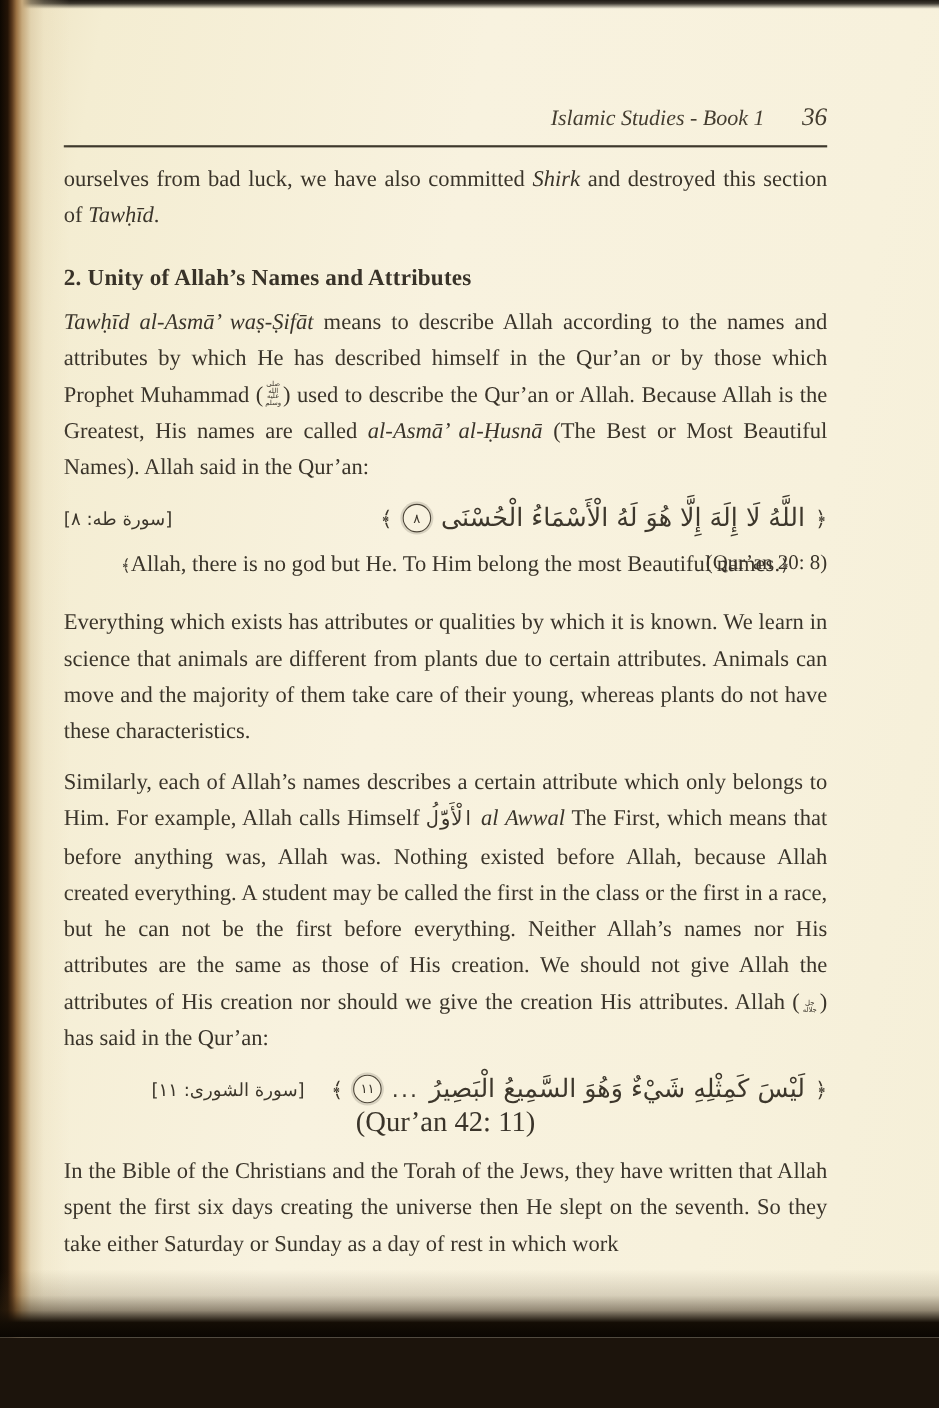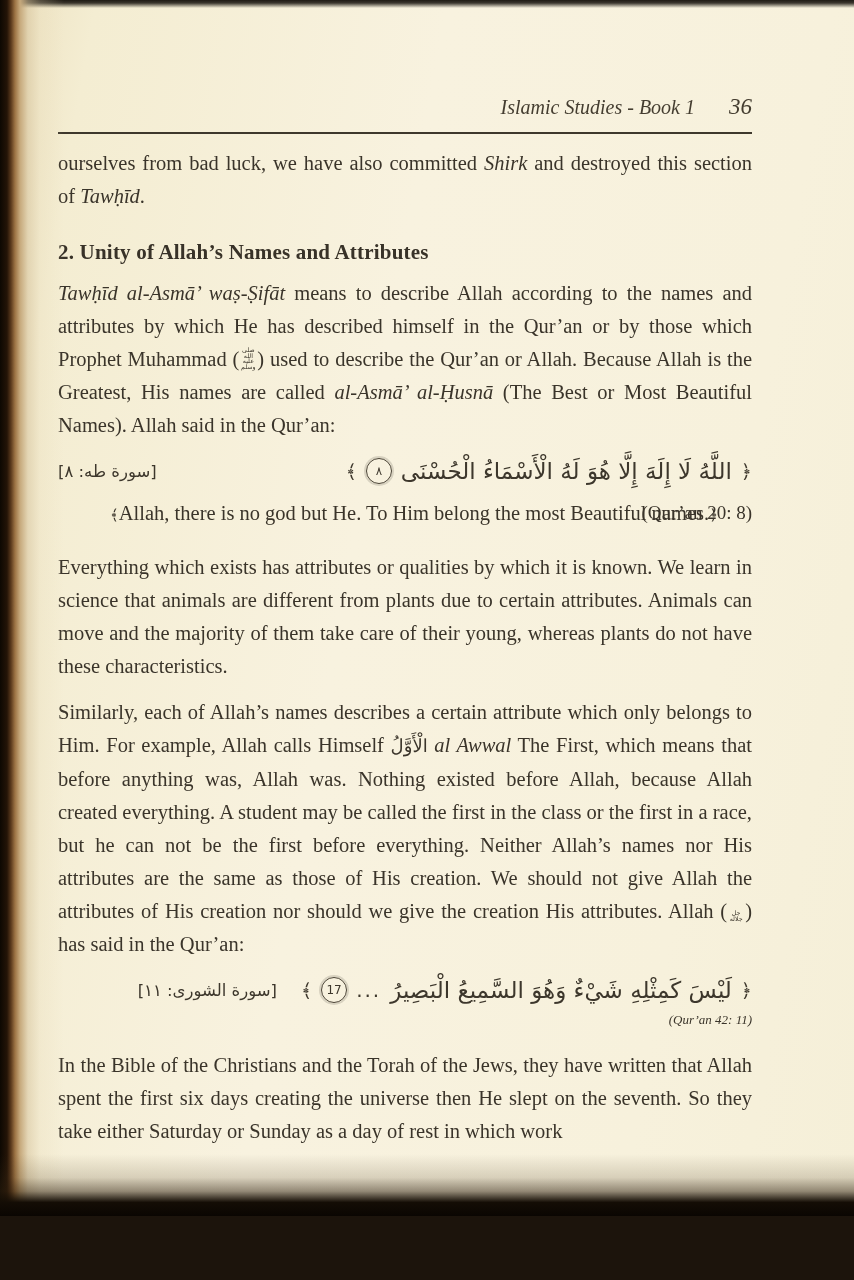--- a/index.html
+++ b/index.html
@@ -20,41 +20,41 @@
 
   .header-row { display:flex; justify-content:flex-end; align-items:baseline; gap:34px;
     font-style:italic; font-size:20px; color:#443d30; }
   .page-num { font-size:23px; }
   .rule { border-bottom:2.6px solid #3e382c; margin-top:12px; }
 
   .body { font-size:20.5px; line-height:33px; text-align:justify; margin:13px 0 0 0; }
   h2.section { font-size:21px; line-height:30px; font-weight:bold; color:#383228;
     margin:24px 0 0 0; letter-spacing:0.2px; }
   .it { font-style:italic; }
-  .arb { font-family:Liberation Serif, serif; font-size:18px; }
+  .arb { font-family:Liberation Mono, monospace; font-size:18px; }
   .hon { display:inline-block; width:18px; font-size:6.3px; line-height:5.6px; text-align:center;
     vertical-align:-3px; direction:rtl; font-family:"DejaVu Sans",sans-serif; }
 
   .verse-row { display:flex; align-items:center; margin-top:16px; }
   .verse-row.between { justify-content:space-between; }
   .verse-row.right { justify-content:flex-end; gap:24px; }
   .arabic-line { direction:rtl; display:inline-flex; align-items:center; gap:9px;
     font-family:"DejaVu Sans",sans-serif; font-size:23px; color:#3d372c; }
   .orn { font-size:19px; }
   .ellipsis { font-size:20px; letter-spacing:2px; }
   .ayah { display:inline-flex; align-items:center; justify-content:center; width:24px; height:24px;
     border:1.4px solid #4a4336; border-radius:50%; font-size:12px; line-height:1;
     box-shadow:0 0 0 2px rgba(74,67,54,0.18); }
   .verse-source { direction:rtl; font-family:"DejaVu Sans",sans-serif; font-size:16.5px; color:#3d372c; }
 
   .trans { position:relative; padding-left:52px; font-size:20.5px; line-height:45px; margin-top:7px;
     text-align:left; }
   .q { font-family:"DejaVu Sans",sans-serif; font-size:15px; }
   .cite { position:absolute; right:0; bottom:3px; font-size:19px; }
-  .cite-line { text-align:right; font-style:italic; font-size:13px; line-height:33px; margin-top:0; }
+  .cite-line { text-align:center; font-size:26px; line-height:33px; margin-top:0; }
 </style>
 </head>
 <body>
 
 <div class="scan">
   <div class="edge-top"></div>
   <div class="edge-left"></div>
   <div class="edge-bottom"></div>
 
   <div class="content">
@@ -89,21 +89,21 @@
     <p class="body">Everything which exists has attributes or qualities by which it is known. We learn in science that animals are different from plants due to certain attributes. Animals can move and the majority of them take care of their young, whereas plants do not have these characteristics.</p>
 
     <p class="body"><span>Similarly, each of Allah’s names describes a certain attribute which only belongs to Him. For example, Allah calls Himself </span><span class="arb">الْأَوَّلُ</span><span> </span><span class="it">al Awwal</span><span> The First, which means that before anything was, Allah was. Nothing existed before Allah, because Allah created everything. A student may be called the first in the class or the first in a race, but he can not be the first before everything. Neither Allah’s names nor His attributes are the same as those of His creation. We should not give Allah the attributes of His creation nor should we give the creation His attributes. Allah (</span><span class="hon">جل جلاله</span><span>) has said in the Qur’an:</span></p>
 
     <div class="verse-row right">
       <span class="verse-source">[سورة الشورى: ١١]</span>
       <span class="arabic-line">
         <span class="orn">﴿</span>
         <span>لَيْسَ كَمِثْلِهِ شَيْءٌ وَهُوَ السَّمِيعُ الْبَصِيرُ</span>
         <span class="ellipsis">...</span>
-        <span class="ayah">17</span>
+        <span class="ayah">١١</span>
         <span class="orn">﴾</span>
       </span>
     </div>
 
     <div class="cite-line">(Qur’an 42: 11)</div>
 
     <p class="body">In the Bible of the Christians and the Torah of the Jews, they have written that Allah spent the first six days creating the universe then He slept on the seventh. So they take either Saturday or Sunday as a day of rest in which work</p>
 
   </div>
 </div>

